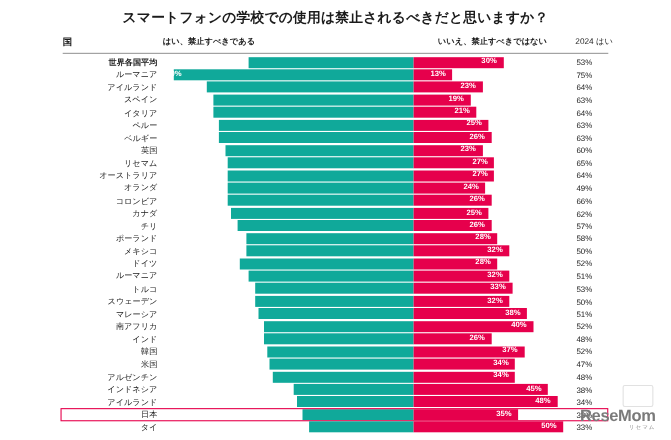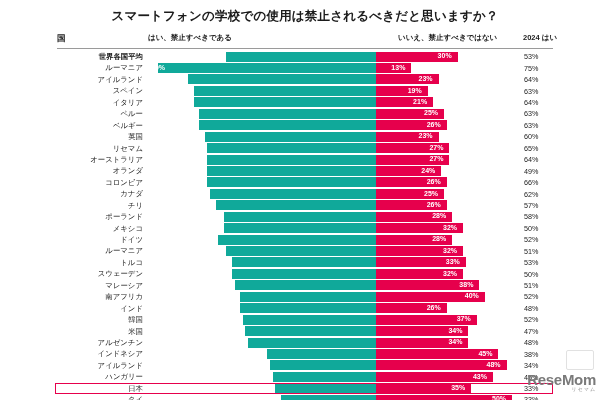--- a/index.html
+++ b/index.html
@@ -59,21 +59,21 @@
     top: 0;
     font-size: 7.5px;
     font-weight: bold;
     color: #1b1b1b;
   }
   .header-row .h-2024 {
     position: absolute;
     left: 523px;
     top: 0;
     font-size: 7.5px;
-    font-weight: bold;
+    font-weight: normal;
     color: #1b1b1b;
   }
   .header-rule {
     position: absolute;
     left: 57px;
     top: 48px;
     width: 496px;
     height: 1px;
     background: #9a9a9a;
   }
@@ -474,30 +474,20 @@
       <div class="row">
         <div class="label">アイルランド</div>
         <div class="bars">
           <div class="bar-yes" style="left: 121.92px; width: 106.08px;"></div>
           <div class="bar-no" style="left: 228px; width: 130.56px;"></div>
         </div>
         <div class="val-yes">39%</div>
         <div class="val-no" style="left: 486.56px;">48%</div>
         <div class="val-2024">34%</div>
       </div>
-      <div class="row">
-        <div class="label">ハンガリー</div>
-        <div class="bars">
-          <div class="bar-yes" style="left: 124.64px; width: 103.36px;"></div>
-          <div class="bar-no" style="left: 228px; width: 116.96px;"></div>
-        </div>
-        <div class="val-yes">38%</div>
-        <div class="val-no" style="left: 472.96px;">43%</div>
-        <div class="val-2024">45%</div>
-      </div>
       <div class="row highlight">
         <div class="label">日本</div>
         <div class="bars">
           <div class="bar-yes" style="left: 127.36px; width: 100.64px;"></div>
           <div class="bar-no" style="left: 228px; width: 95.2px;"></div>
         </div>
         <div class="val-yes">37%</div>
         <div class="val-no" style="left: 451.2px;">35%</div>
         <div class="val-2024">33%</div>
         <div class="hl-box"></div>

